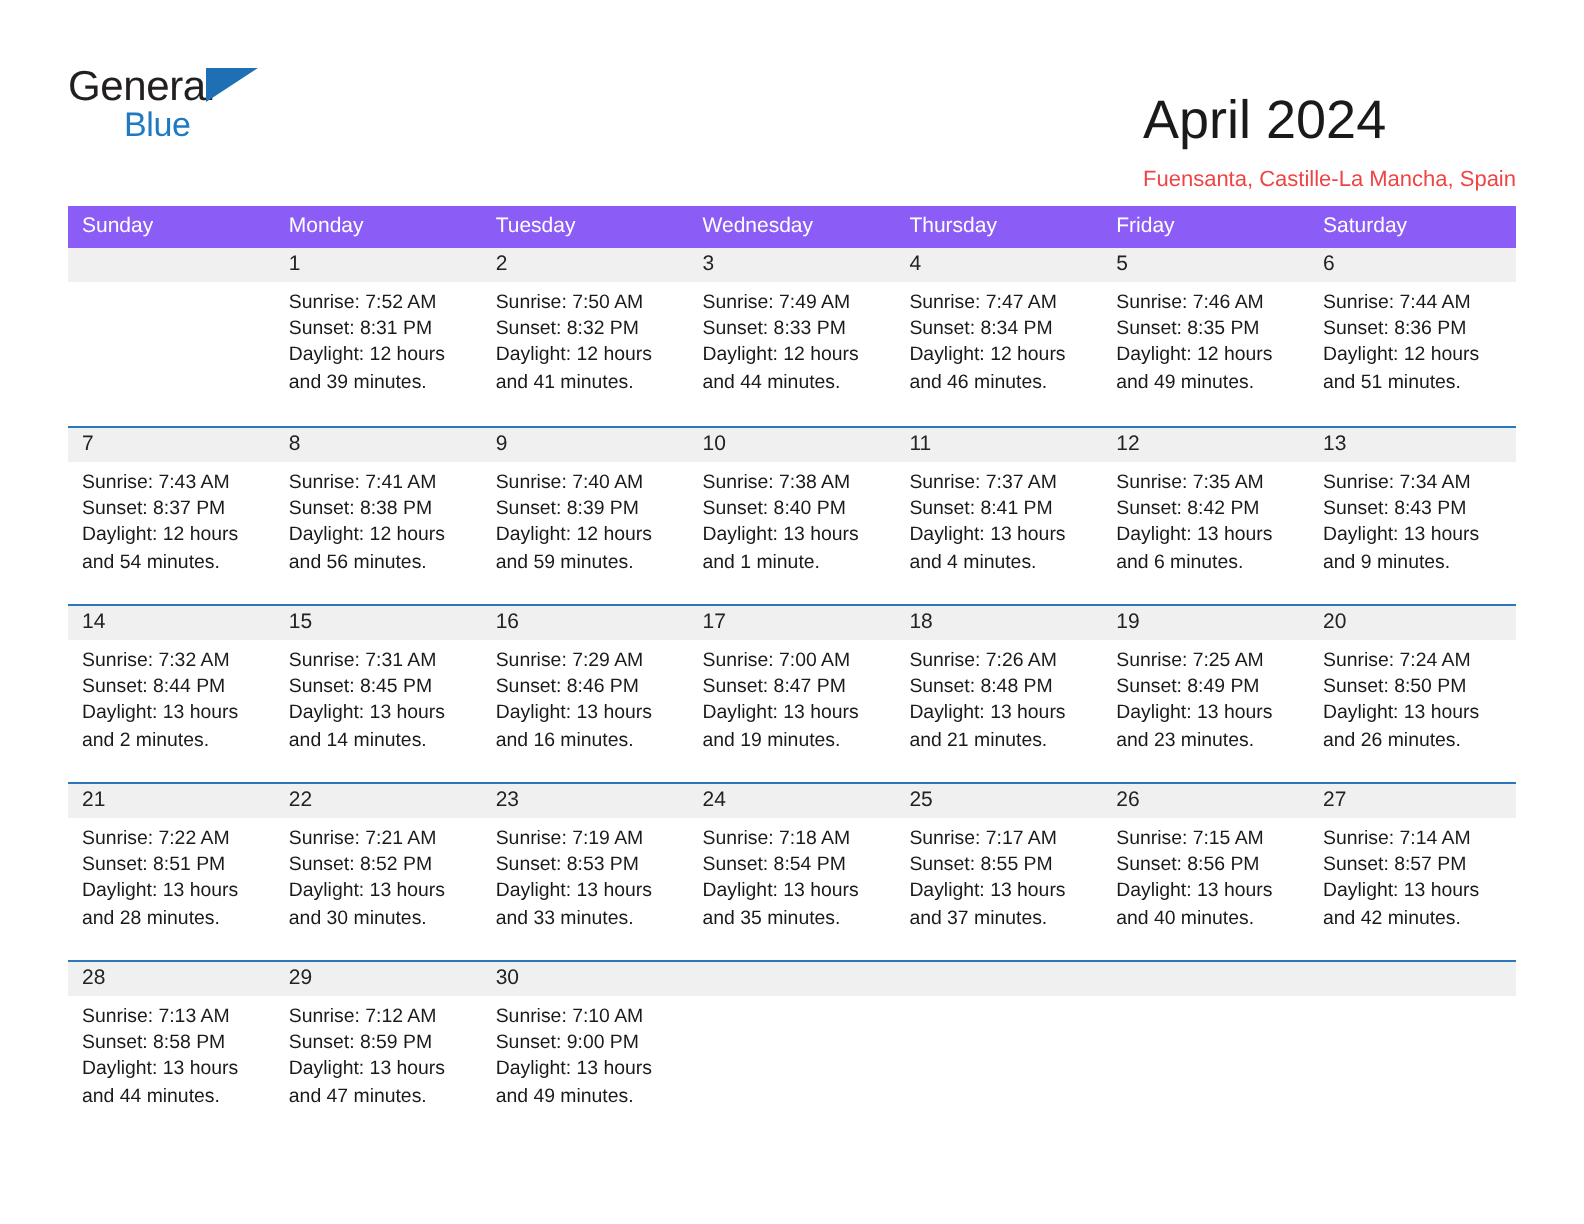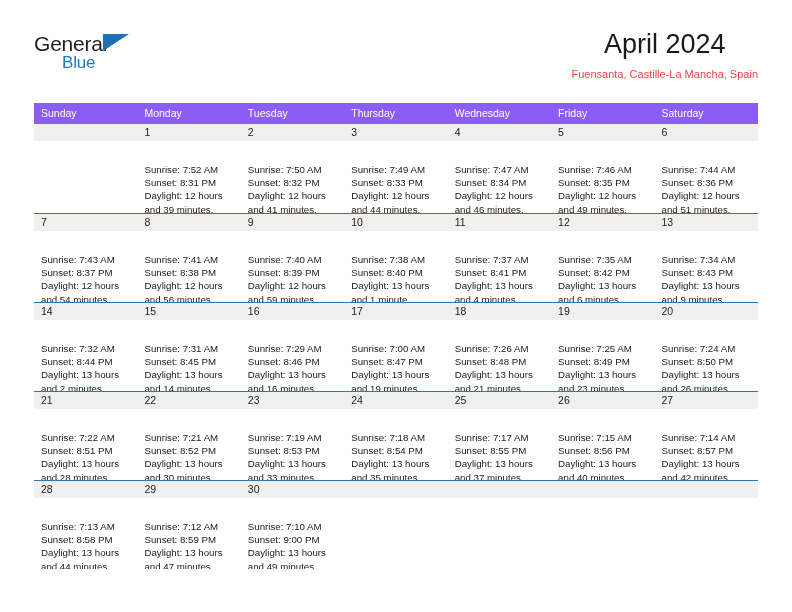--- a/index.html
+++ b/index.html
@@ -61,22 +61,22 @@
     top: 21px;
     font-size: 17px;
     letter-spacing: -0.2px;
     color: #1f7ac4;
     font-family: "Liberation Sans", sans-serif;
   }
 
   .title-block {
     position: absolute;
     right: 0;
-    top: 0;
-    text-align: center;
+    top: 16px;
+    text-align: left;
   }
   .cal-title {
     font-size: 27px;
     color: #1a1a1a;
     line-height: 32px;
     white-space: nowrap;
   }
   .cal-subtitle {
     font-size: 11px;
     color: #ef4444;
@@ -131,21 +131,21 @@
     color: #222222;
     line-height: 17px;
     padding-left: 7px;
     box-sizing: border-box;
     white-space: nowrap;
   }
   .day-cell.empty .day-number-band {
     background: #f0f0f0;
   }
   .day-info {
-    padding: 22px 6px 0 7px;
+    padding: 4px 6px 0 7px;
     font-size: 9.7px;
     line-height: 13.2px;
     color: #1a1a1a;
   }
   .day-info div {
     white-space: nowrap;
   }
 </style>
 </head>
 <body>
@@ -165,22 +165,22 @@
       <div class="cal-subtitle">Fuensanta, Castille-La Mancha, Spain</div>
     </div>
 
   </div>
 
   <div class="calendar">
     <div class="weekday-row" id="weekday-row">
         <div class="weekday-cell">Sunday</div>
         <div class="weekday-cell">Monday</div>
         <div class="weekday-cell">Tuesday</div>
+        <div class="weekday-cell">Wednesday</div>
         <div class="weekday-cell">Thursday</div>
-        <div class="weekday-cell">Wednesday</div>
         <div class="weekday-cell">Friday</div>
         <div class="weekday-cell">Saturday</div>
       </div>
     <div id="weeks-container">
         <div class="week-row first">
           <div class="day-cell empty">
             <div class="day-number-band"></div>
           </div>
           <div class="day-cell">
             <div class="day-number-band">1</div>

